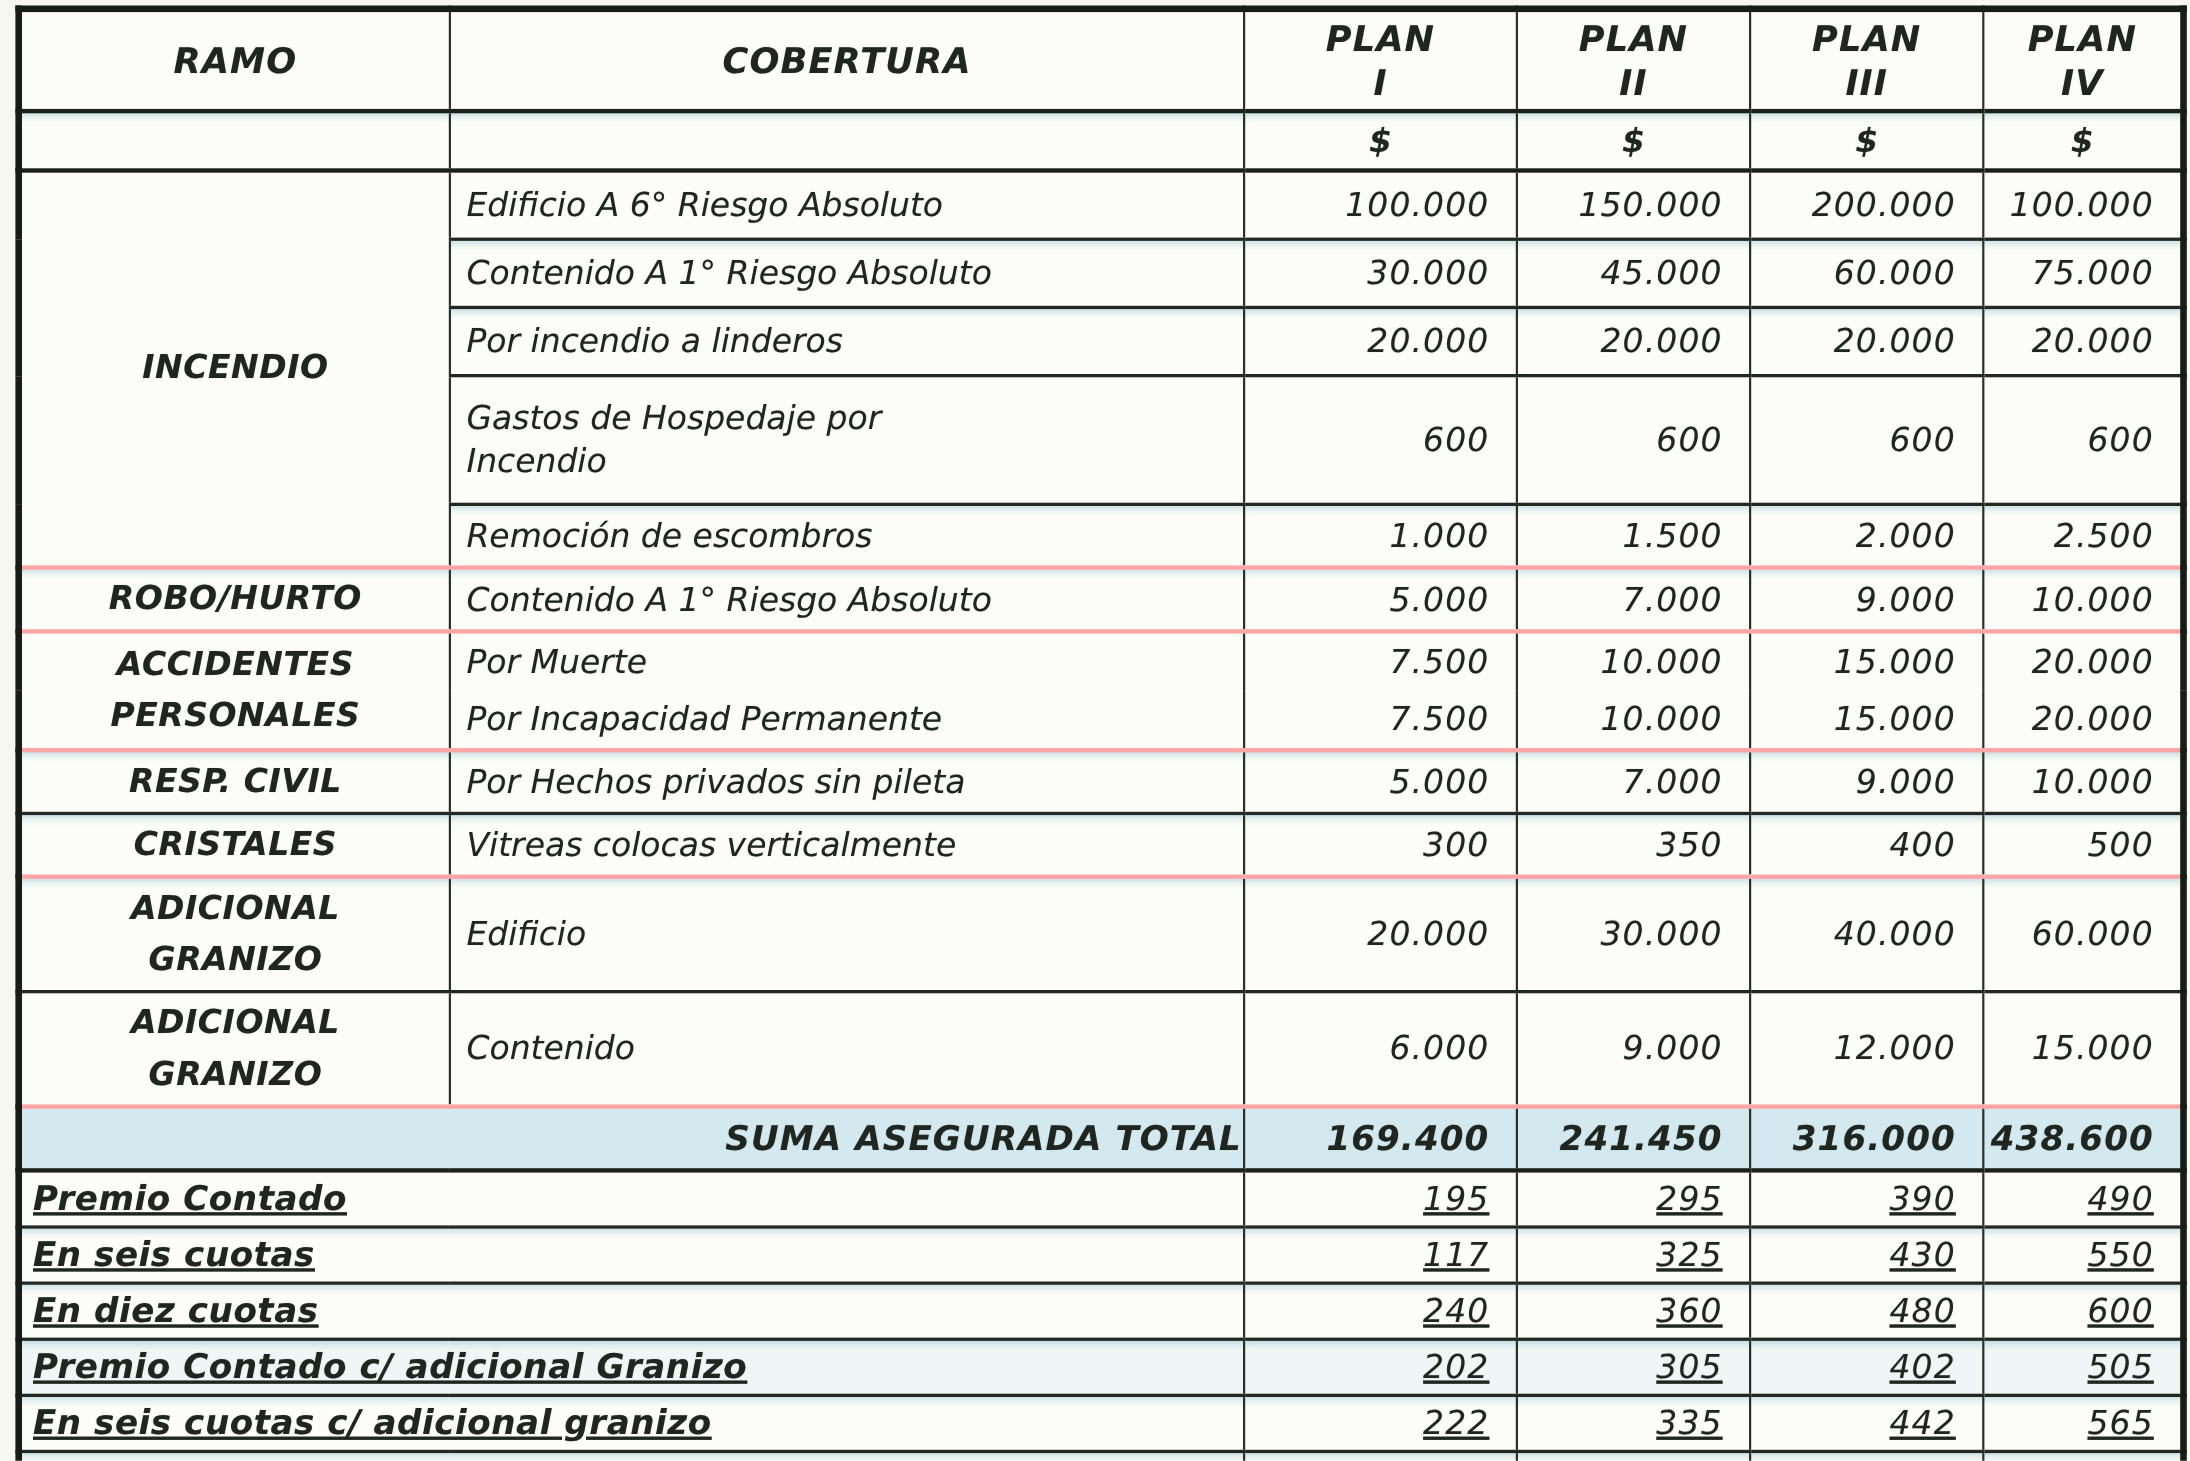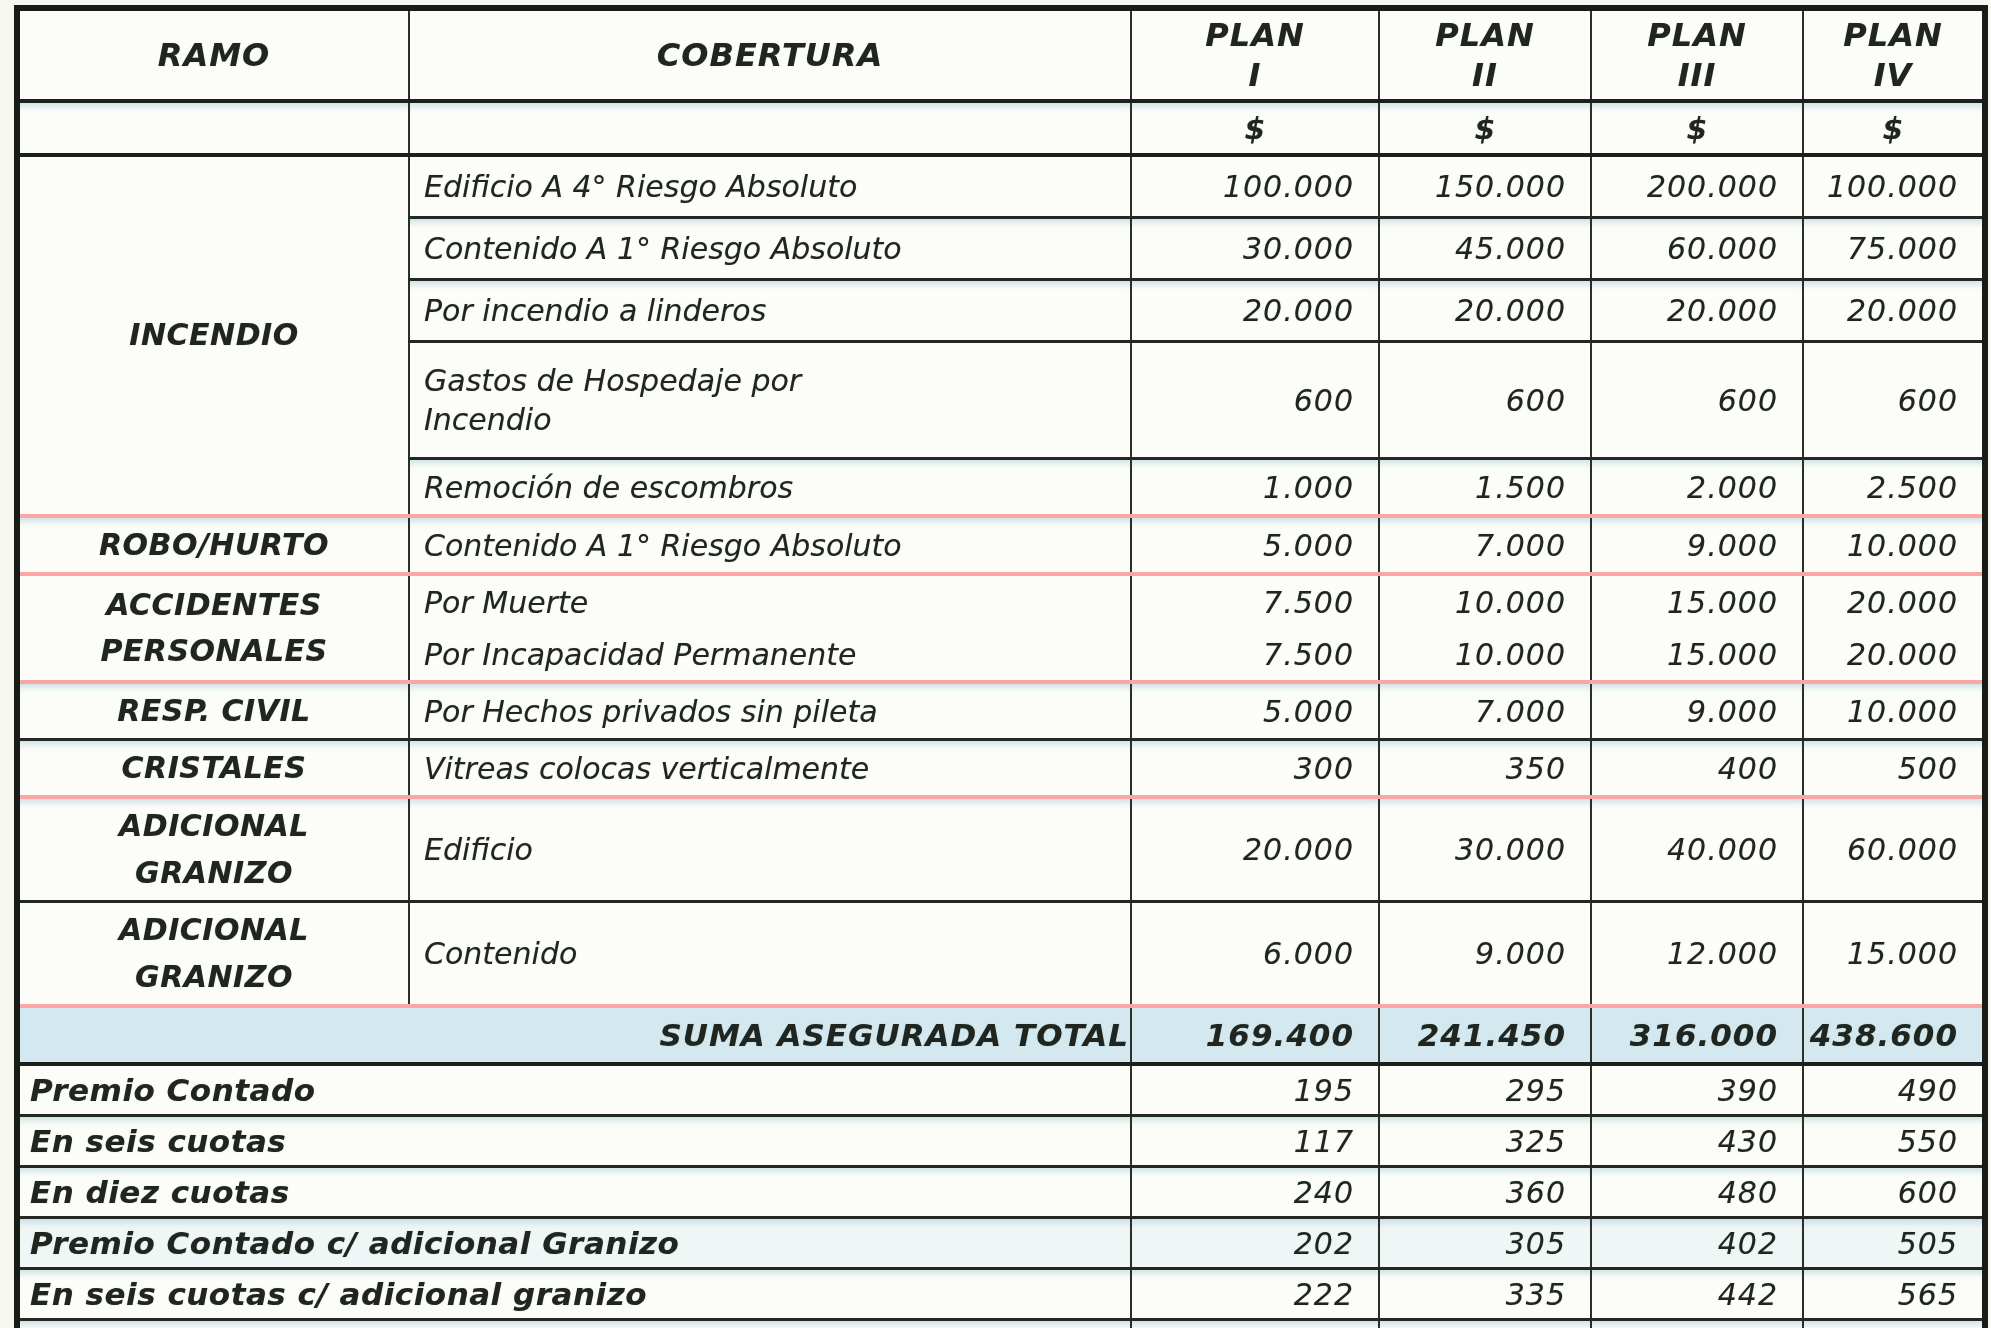--- a/index.html
+++ b/index.html
@@ -35,21 +35,21 @@
     text-shadow: 0 0 1px rgba(45, 90, 70, 0.38);
   }
   
   tr.h-header  td { height: 86px; }
   tr.h-dollar  td { height: 48px; }
   tr.h-md      td { height: 57px; }
   tr.h-lg      td { height: 112px; }
   tr.h-sm      td { height: 52px; }
   tr.h-xs      td { height: 50px; }
   tr.h-xl      td { height: 99px; }
-  tr.h-p       td { height: 46px; }
+  tr.h-p       td { height: 46px; text-decoration: underline; }
 
   .hdr-cell {
     font-weight: bold;
     font-size: 32px;
     text-align: center;
     letter-spacing: 1px;
   }
   .plan-hdr div { line-height: 1.25; }
   .dollar-cell {
     font-weight: bold;
@@ -149,21 +149,21 @@
     <td></td>
     <td></td>
     <td class="dollar-cell">$</td>
     <td class="dollar-cell">$</td>
     <td class="dollar-cell">$</td>
     <td class="dollar-cell">$</td>
   </tr>
 
   <tr class="h-md">
     <td class="ramo-cell" rowspan="5">INCENDIO</td>
-    <td class="cob-cell">Edificio A 4° Riesgo Absoluto</td>
+    <td class="cob-cell">Edificio A 6° Riesgo Absoluto</td>
     <td class="val-cell">100.000</td>
     <td class="val-cell">150.000</td>
     <td class="val-cell">200.000</td>
     <td class="val-cell">100.000</td>
   </tr>
   <tr class="h-md band">
     <td class="cob-cell">Contenido A 1° Riesgo Absoluto</td>
     <td class="val-cell">30.000</td>
     <td class="val-cell">45.000</td>
     <td class="val-cell">60.000</td>

